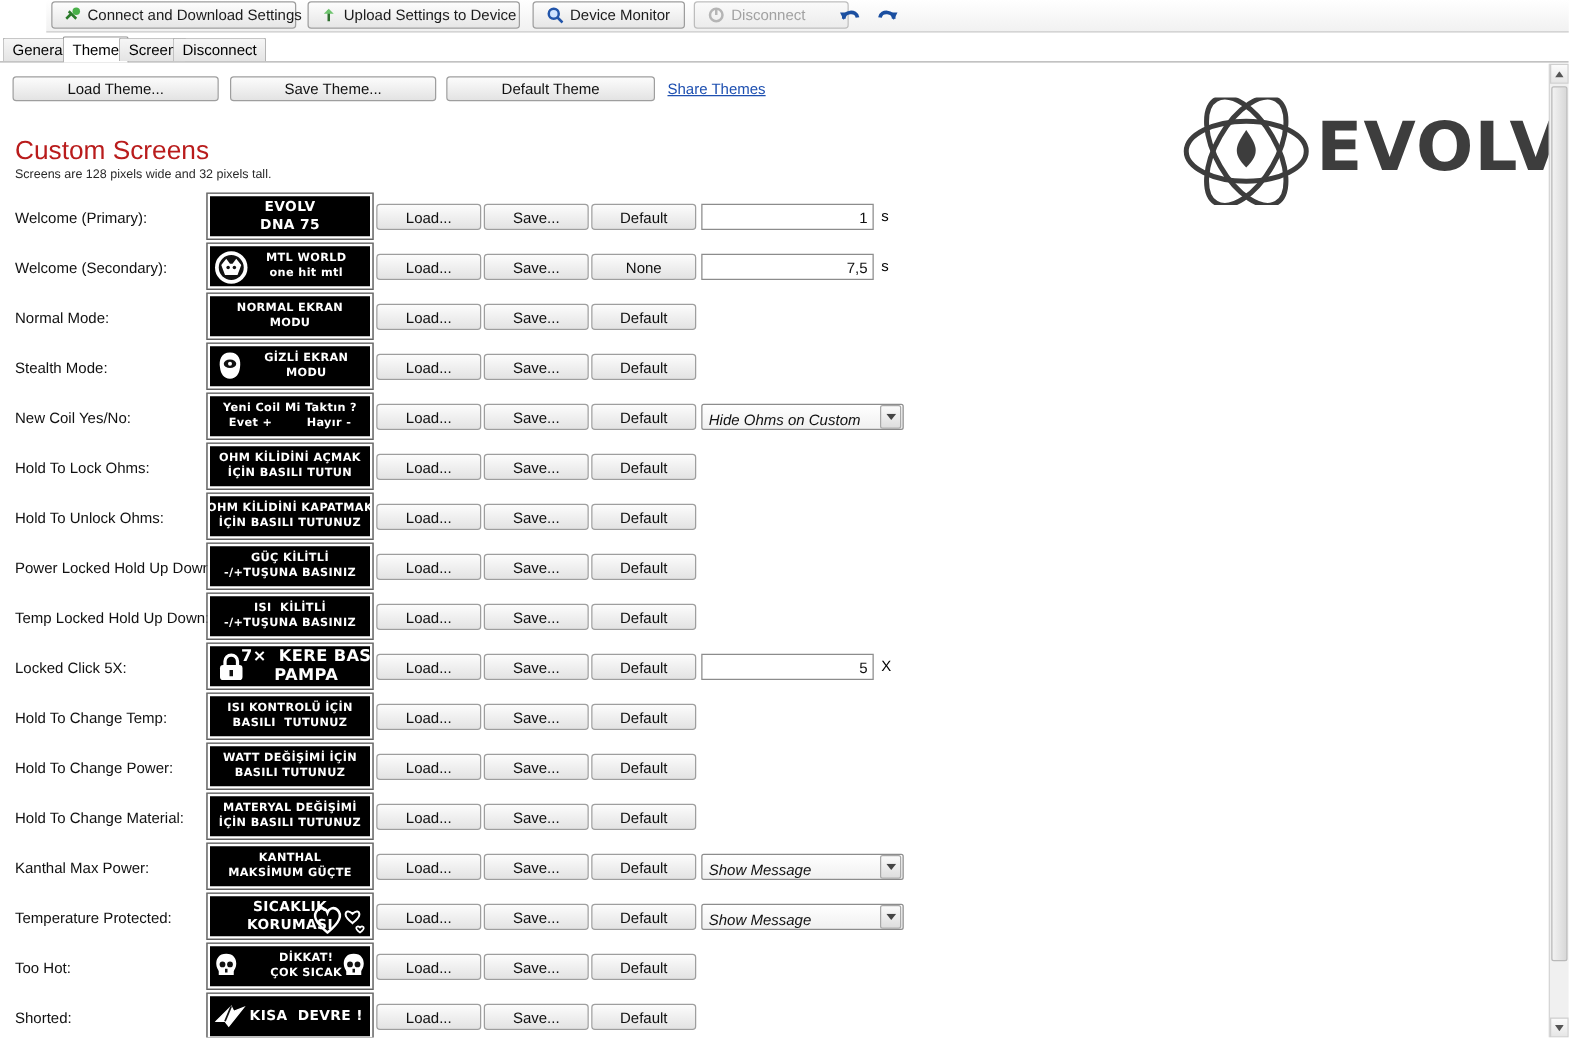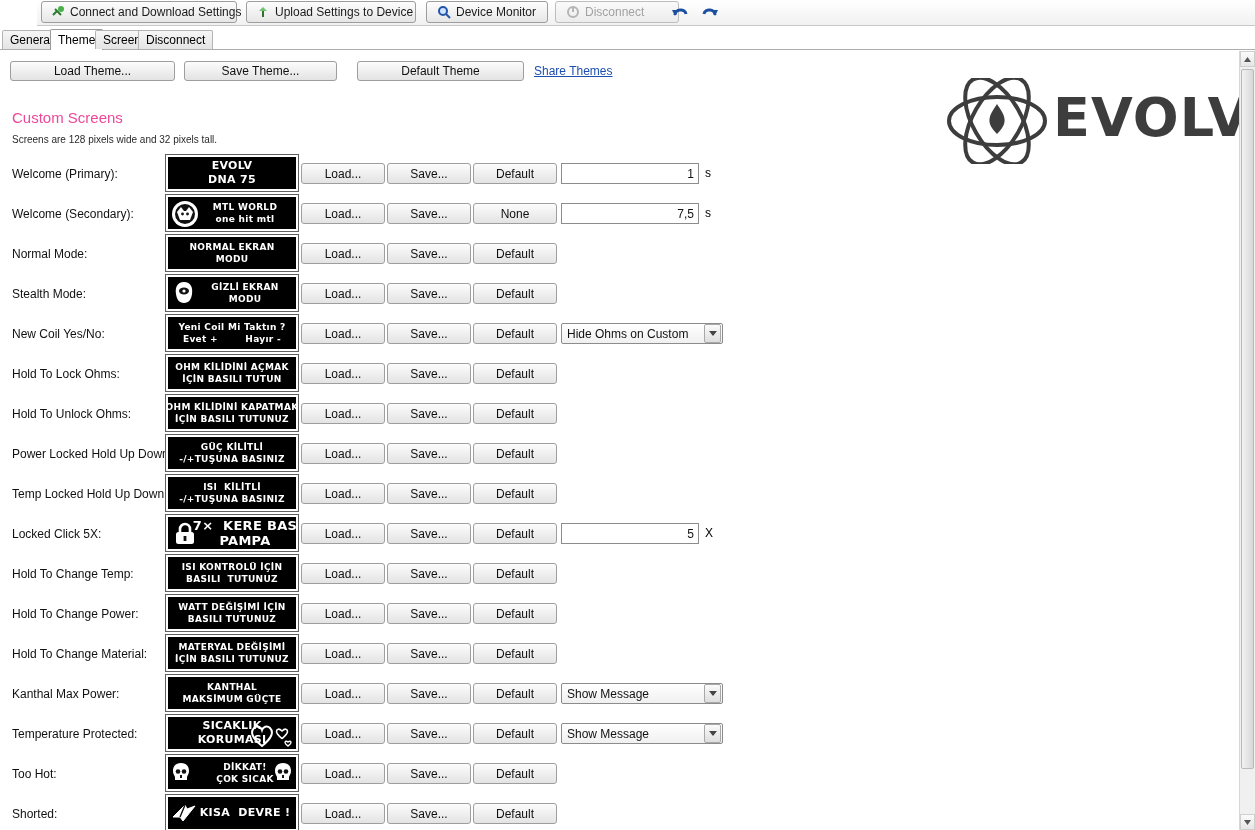--- a/index.html
+++ b/index.html
@@ -67,31 +67,31 @@
     background: linear-gradient(#fcfcfc, #e3e3e3);
     border: 1px solid #9e9e9e;
     border-radius: 3px;
     font-size: 12px; font-family: "Liberation Sans", sans-serif;
     color: #101010;
     display: flex; align-items: center; justify-content: center;
     padding: 0;
   }
 
   #load-theme  { position: absolute; left: 10px;  top: 61px; width: 165px; height: 20px; }
-  #save-theme  { position: absolute; left: 184px; top: 61px; width: 153px; height: 20px; }
+  #save-theme  { position: absolute; left: 184px; top: 61px; width: 165px; height: 20px; }
   #default-theme { position: absolute; left: 357px; top: 61px; width: 167px; height: 20px; }
   #share-themes {
     position: absolute; left: 534px; top: 64px;
     font-size: 12px; color: #1d4fb0; text-decoration: underline; cursor: pointer;
   }
 
   
   #custom-screens-title {
     position: absolute; left: 12px; top: 109px;
-    font-size: 15px; color: #ec4899;
+    font-size: 21px; color: #b91c1c;
   }
   #custom-screens-sub {
     position: absolute; left: 12px; top: 134px;
     font-size: 10px; color: #2a2a2a;
   }
 
   
   #logo { position: absolute; left: 945px; top: 78px; width: 300px; height: 86px; }
   #logo .word {
     position: absolute; left: 108px; top: 8px;
@@ -140,21 +140,21 @@
     font-size: 12px; font-family: "Liberation Sans", sans-serif;
     text-align: right; padding: 0 4px; color: #111;
   }
   .unit { position: absolute; top: 11px; left: 705px; font-size: 12px; }
 
   .combo {
     position: absolute; top: 8px; left: 561px; width: 162px; height: 21px;
     background: linear-gradient(#ffffff,#f0f0f0);
     border: 1px solid #8c8c8c; border-radius: 2px;
     font-size: 12px; color: #111;
-    display: flex; align-items: center;
+    display: flex; align-items: flex-end; font-style: italic;
   }
   .combo .ctext { padding-left: 5px; flex: 1; white-space: nowrap; overflow: hidden; }
   .combo .arrowbox {
     width: 17px; height: 19px; margin-right: 1px;
     background: linear-gradient(#fbfbfb,#dedede);
     border: 1px solid #a8a8a8; border-radius: 2px;
     display: flex; align-items: center; justify-content: center;
   }
 
   

